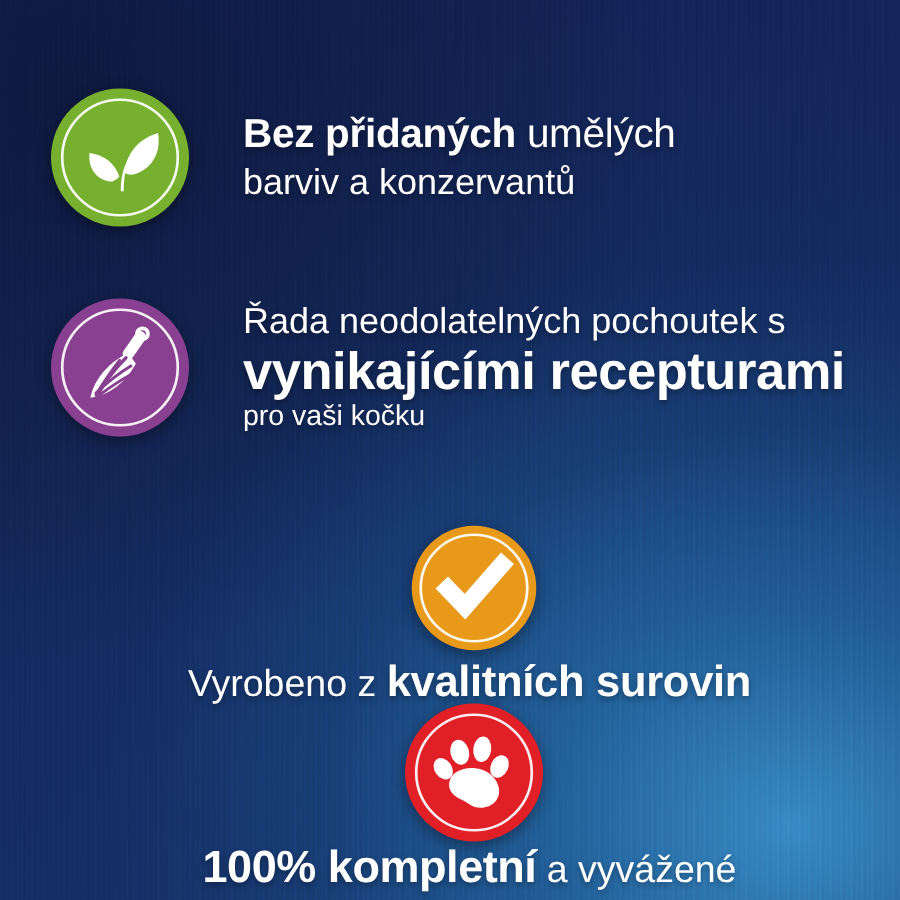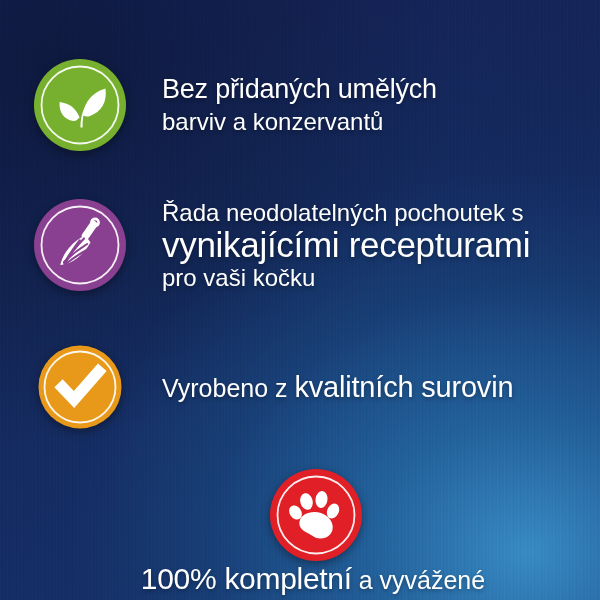--- a/index.html
+++ b/index.html
@@ -55,52 +55,52 @@
   .rows { position:absolute; inset:0; }
 
   .row {
     position:absolute;
     left:0; width:600px;
     display:flex;
     align-items:center;
   }
   .row-0 { top:45px;  height:120px; }
   .row-1 { top:185px; height:120px; }
-  .row-2 { top:327px; height:120px; }
+  .row-2 { top:344px; height:120px;flex-direction:column; }
   .row-3 { top:467px; height:120px;flex-direction:column; }
 
   .badge-wrap {
     position:relative;
     width:96px; height:96px;
     margin-left:32px;
     flex:0 0 96px;
     filter:drop-shadow(0 3px 5px rgba(0,0,0,0.38));
   }
   .badge-wrap svg { display:block; width:96px; height:96px; }
 
   .copy {
     margin-left:34px;
     color:#ffffff;
     line-height:1.06;
     text-shadow:0 2px 4px rgba(0,0,0,0.34);
     padding-right:8px;
   }
   .copy .ln { display:block; white-space:nowrap; }
   .t-reg  { font-weight:400;margin-top:32px; }
-  .t-bold { font-weight:400; }
+  .t-bold { font-weight:700; }
 
   
   .row-0 .copy { font-size:27px; }
   .row-0 .ln1 { letter-spacing:-0.2px; }
   .row-0 .ln2 { margin-top:5px; font-size:24px; }
 
   .row-1 .copy { font-size:24px; }
   .row-1 .ln1 { font-size:24px; }
   .row-1 .ln2 { font-size:35px; margin-top:1px; letter-spacing:-0.3px; }
-  .row-1 .ln3 { font-size:24px; margin-top:2px; }
+  .row-1 .ln3 { font-size:19px; margin-top:2px; }
 
   .row-2 .copy { font-size:25px; }
   .row-2 .ln1 .t-bold { font-size:29px; letter-spacing:-0.2px; }
 
   .row-3 .copy { font-size:25px; }
   .row-3 .ln1 .t-bold { font-size:30px; letter-spacing:-0.3px; }
 </style>
 </head>
 <body>
 

